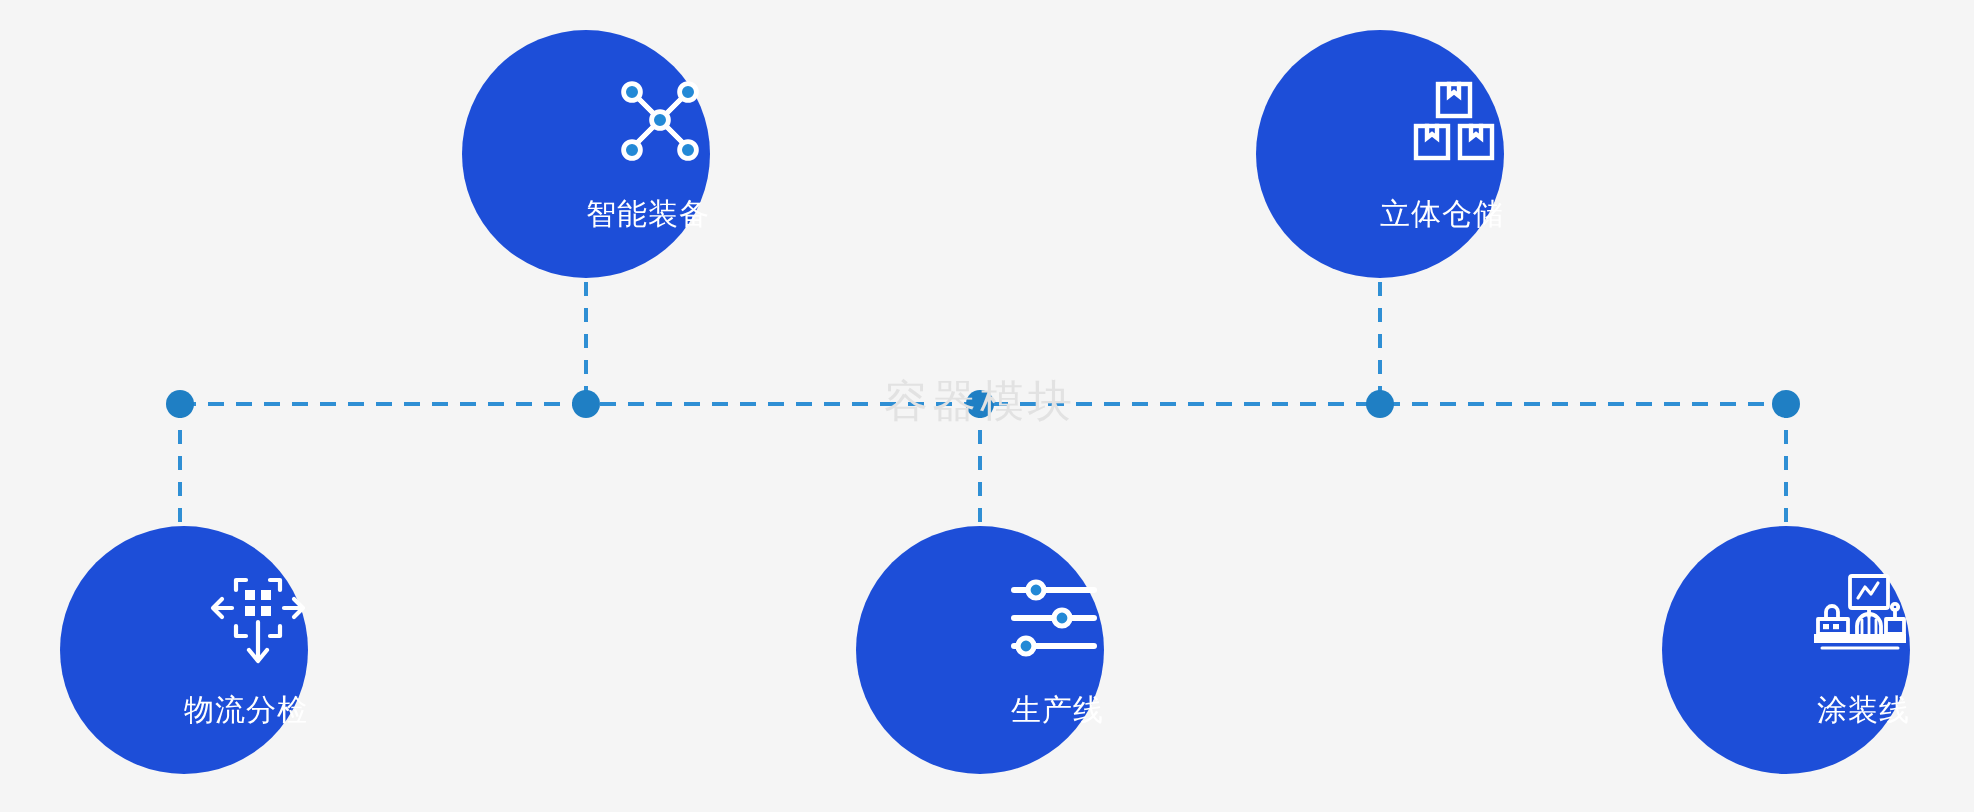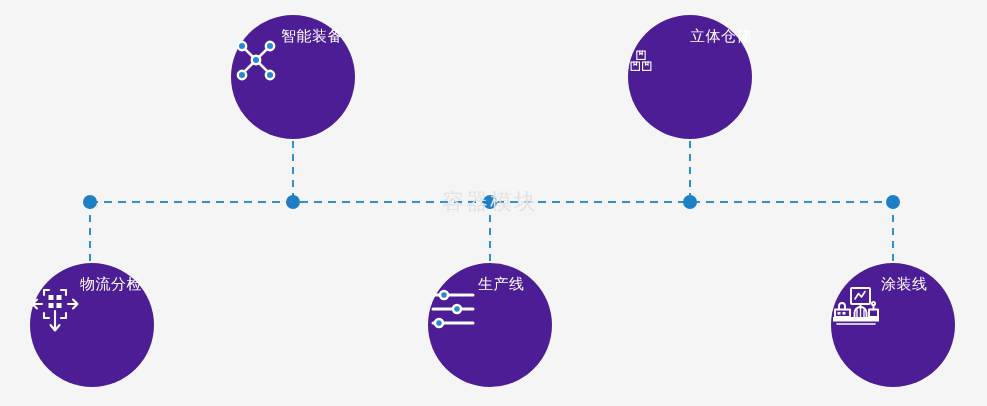--- a/index.html
+++ b/index.html
@@ -27,24 +27,24 @@
     left: 0;
     top: 0;
     width: 987px;
     height: 406px;
   }
   .node {
     position: absolute;
     width: 124px;
     height: 124px;
     border-radius: 50%;
-    background: #4c1d95;
+    background: #1d4ed8;
     display: flex;
-    flex-direction: row;
-    align-items: flex-start;
+    flex-direction: column;
+    align-items: flex-end;
     justify-content: flex-start;
     box-sizing: border-box;
     user-select: none;
   }
   .node-icon {
     width: 50px;
     height: 50px;
     margin-top: 21px;
     display: block;
   }
@@ -115,21 +115,21 @@
         <circle cx="11" cy="10" r="4.2" fill="#2389d6"></circle>
         <circle cx="39" cy="10" r="4.2" fill="#2389d6"></circle>
         <circle cx="25" cy="24" r="4.2" fill="#2389d6"></circle>
         <circle cx="11" cy="39" r="4.2" fill="#2389d6"></circle>
         <circle cx="39" cy="39" r="4.2" fill="#2389d6"></circle>
       </svg>
     </span>
     <span class="node-label">智能装备</span>
   </div>
 
-  <div class="node" style="left:628px; top:15px;gap:36px;">
+  <div class="node" style="left:628px; top:15px;">
     <span class="node-icon">
       <svg viewBox="0 0 50 50" fill="none" stroke="#ffffff" stroke-width="2.2" stroke-linecap="square" stroke-linejoin="miter">
         <rect x="17" y="6" width="16" height="16"></rect>
         <path d="M22.5 6 L22.5 12 L25 10 L27.5 12 L27.5 6"></path>
         <rect x="6" y="27" width="16" height="16"></rect>
         <path d="M11.5 27 L11.5 33 L14 31 L16.5 33 L16.5 27"></path>
         <rect x="28" y="27" width="16" height="16"></rect>
         <path d="M33.5 27 L33.5 33 L36 31 L38.5 33 L38.5 27"></path>
       </svg>
     </span>

